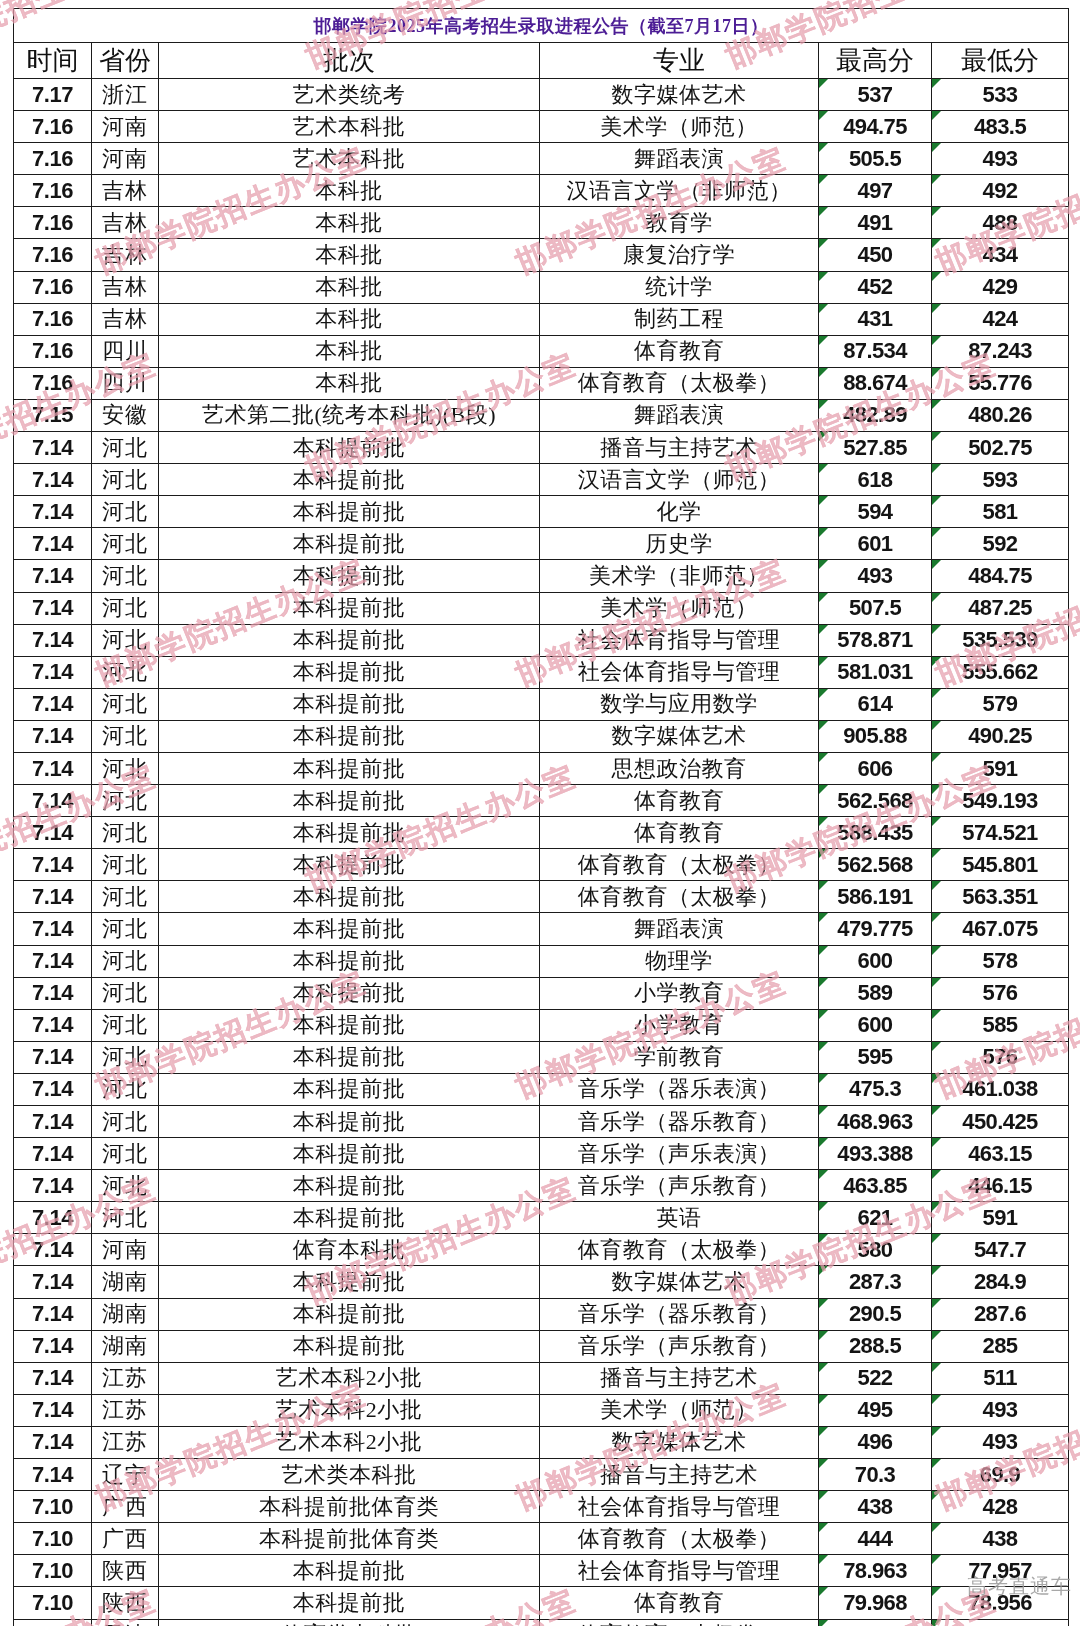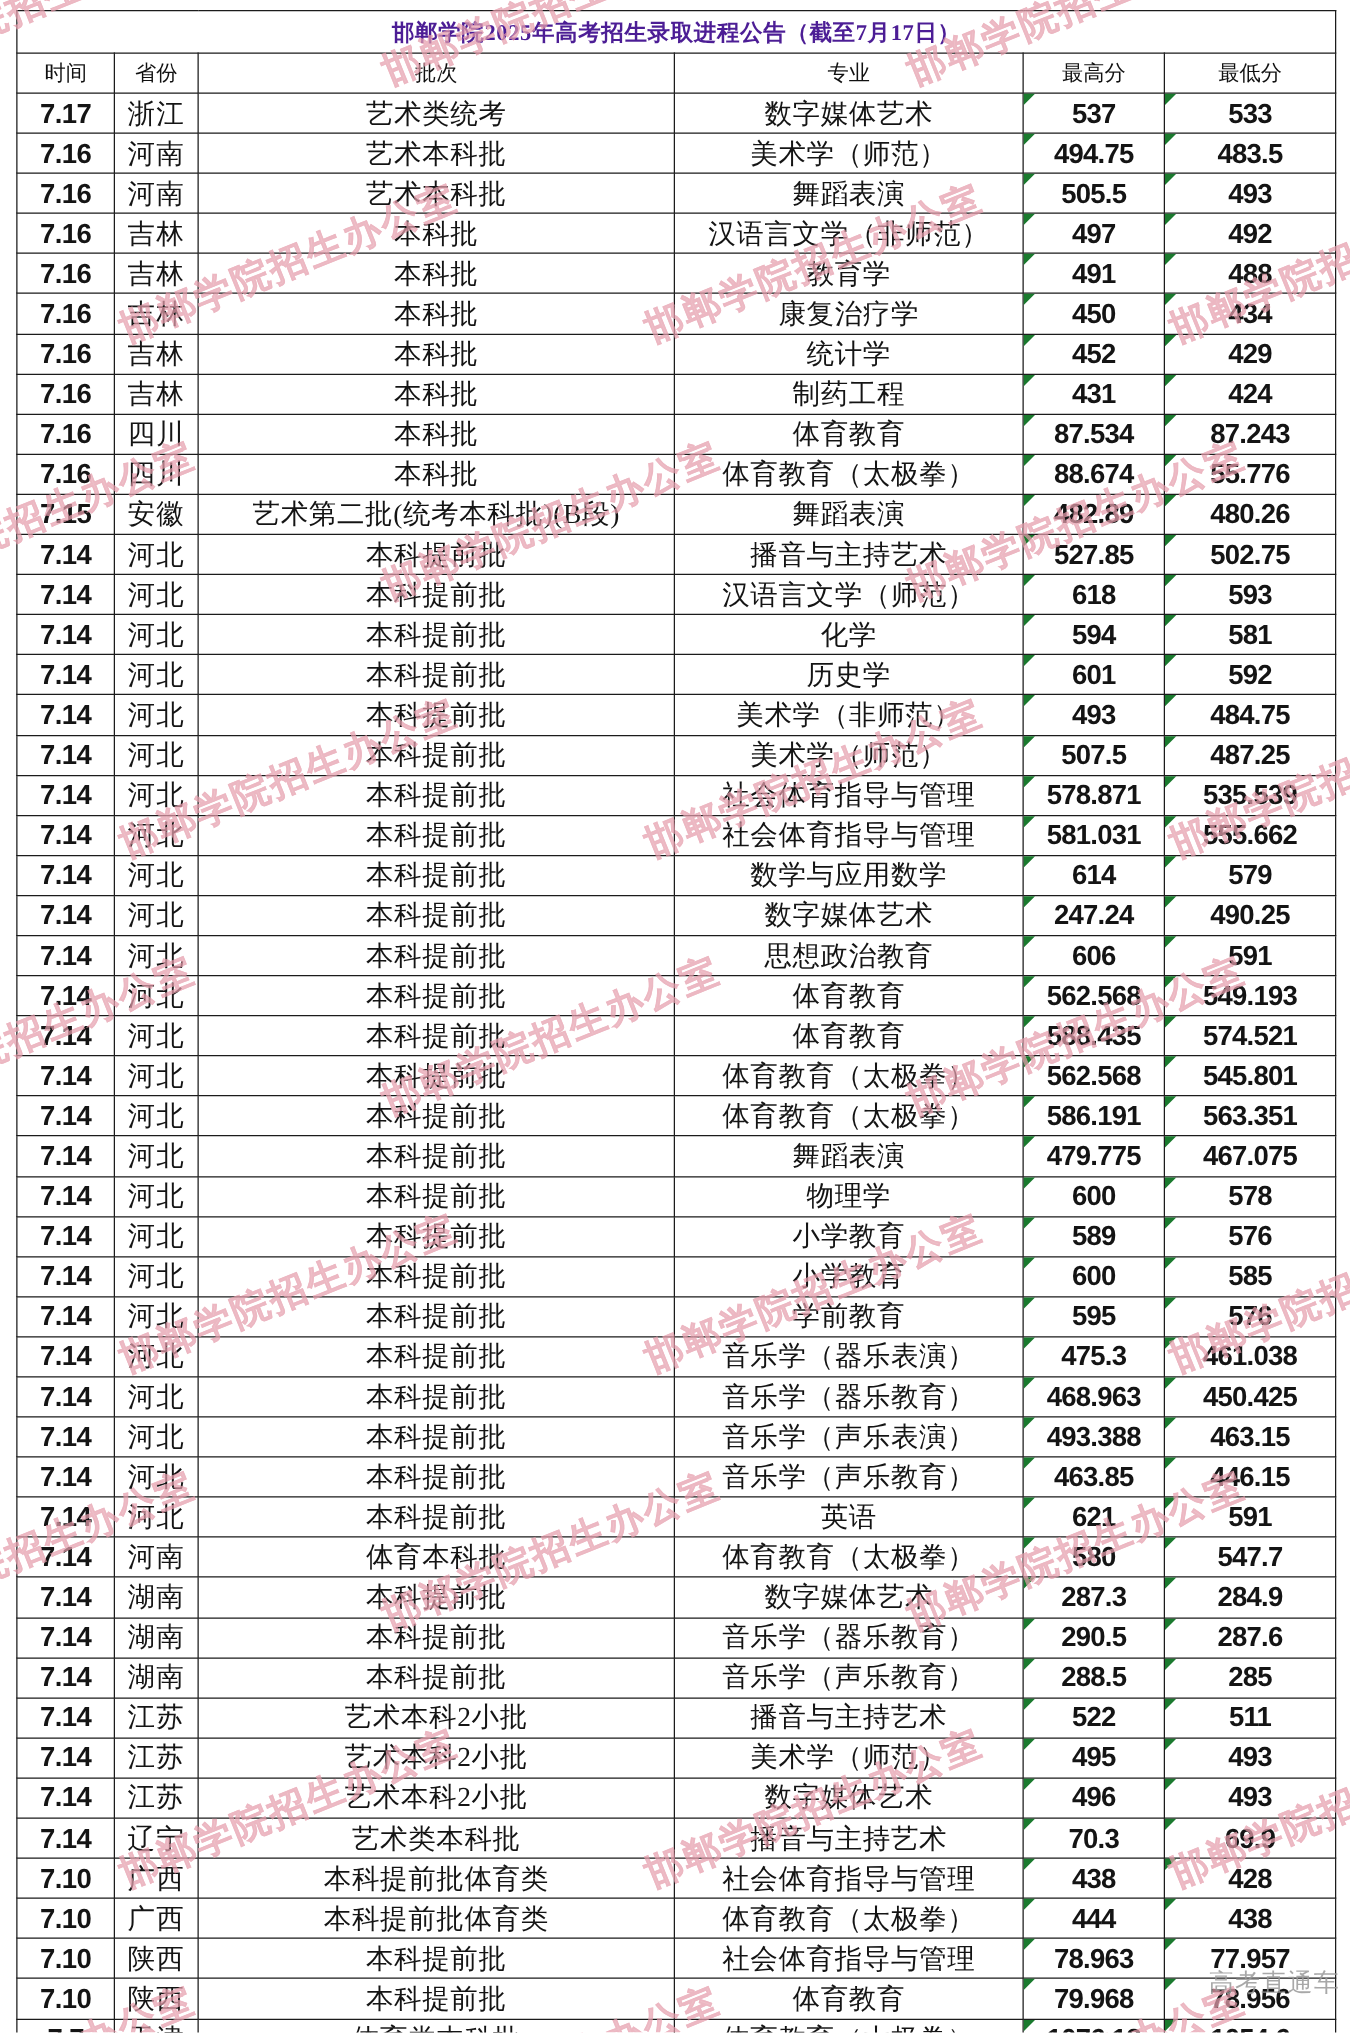--- a/index.html
+++ b/index.html
@@ -65,21 +65,21 @@
   tr.title-row td{
     height:33px;
     font-size:18px;
     letter-spacing:.5px;
     color:#4c1d95;
     font-family:"Liberation Serif","DejaVu Serif",serif;
     font-weight:bold;
   }
   tr.head-row th{
     height:31px;
-    font-size:17px;
+    font-size:26px;
     color:#101010;
     font-family:Liberation Sans, sans-serif;
   }
   tr.data-row td{
     height:31.1px;
     font-size:22px;
     color:#141414;
     line-height:1;
     white-space:nowrap;
   }
@@ -325,21 +325,21 @@
           <td class="c-batch">本科提前批</td>
           <td class="c-major">数学与应用数学</td>
           <td class="c-score">614</td>
           <td class="c-score">579</td>
         </tr>
         <tr class="data-row">
           <td class="c-time">7.14</td>
           <td class="c-prov">河北</td>
           <td class="c-batch">本科提前批</td>
           <td class="c-major">数字媒体艺术</td>
-          <td class="c-score">247.24</td>
+          <td class="c-score">905.88</td>
           <td class="c-score">490.25</td>
         </tr>
         <tr class="data-row">
           <td class="c-time">7.14</td>
           <td class="c-prov">河北</td>
           <td class="c-batch">本科提前批</td>
           <td class="c-major">思想政治教育</td>
           <td class="c-score">606</td>
           <td class="c-score">591</td>
         </tr>

